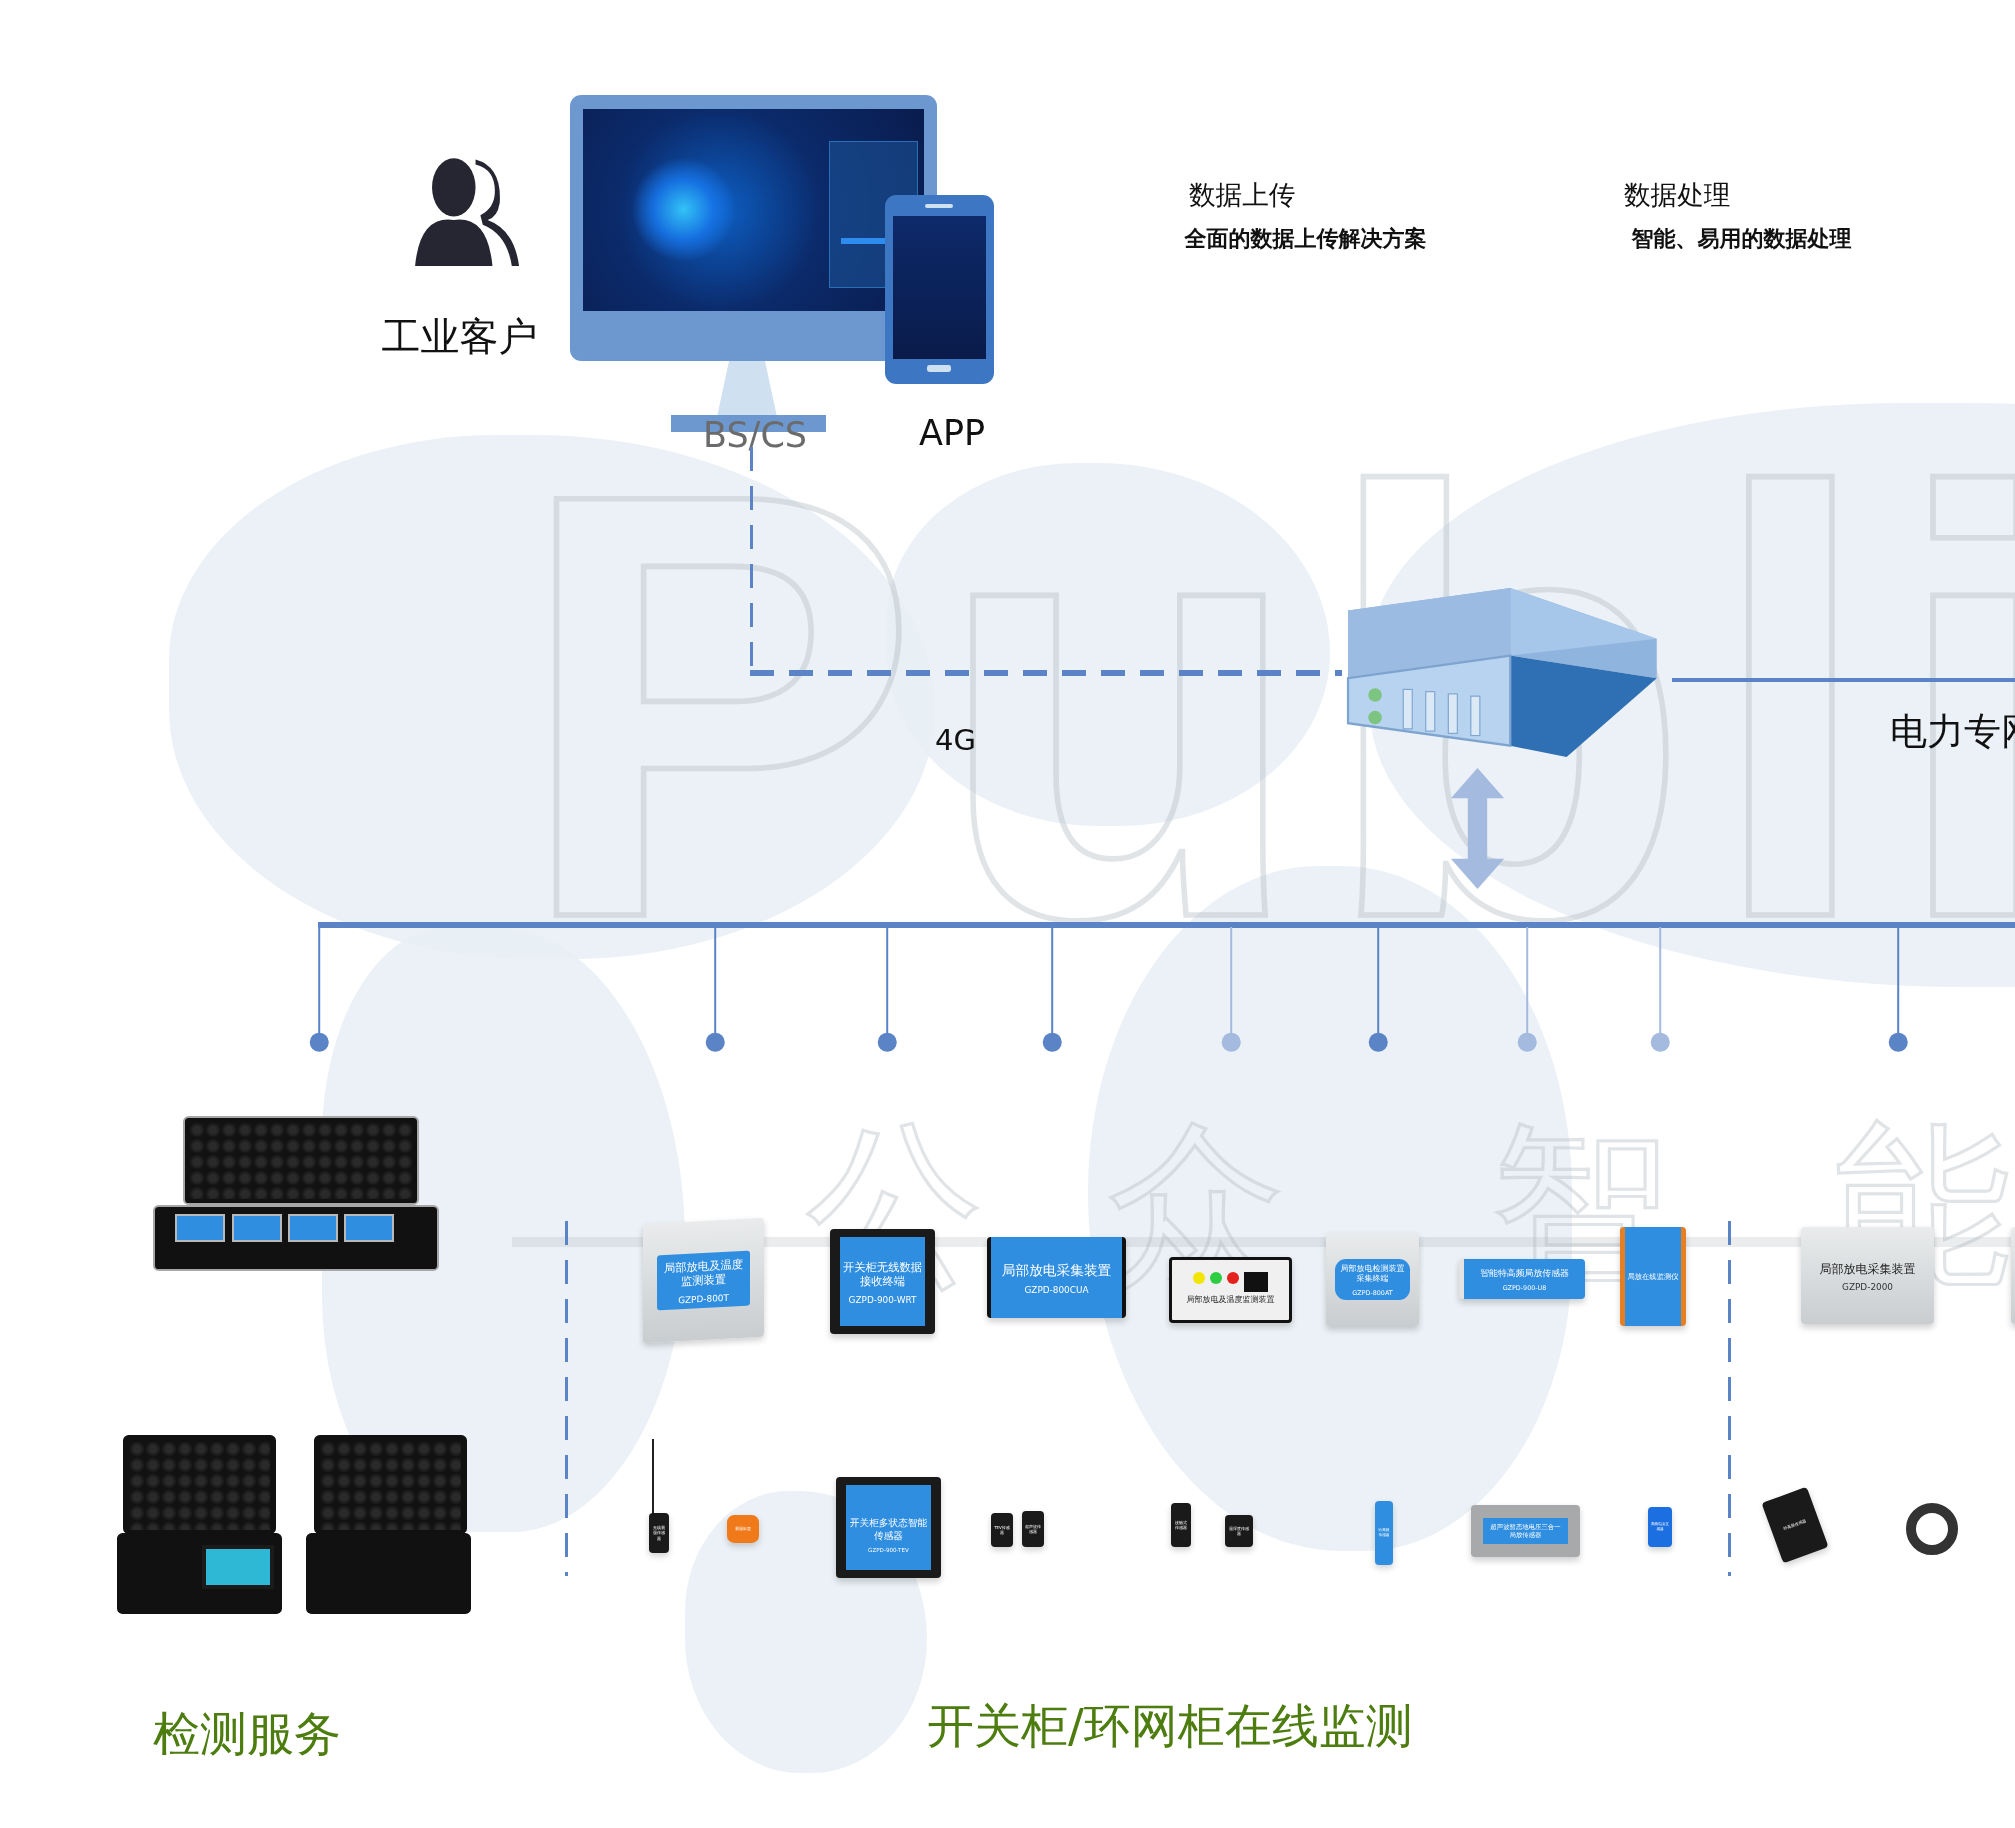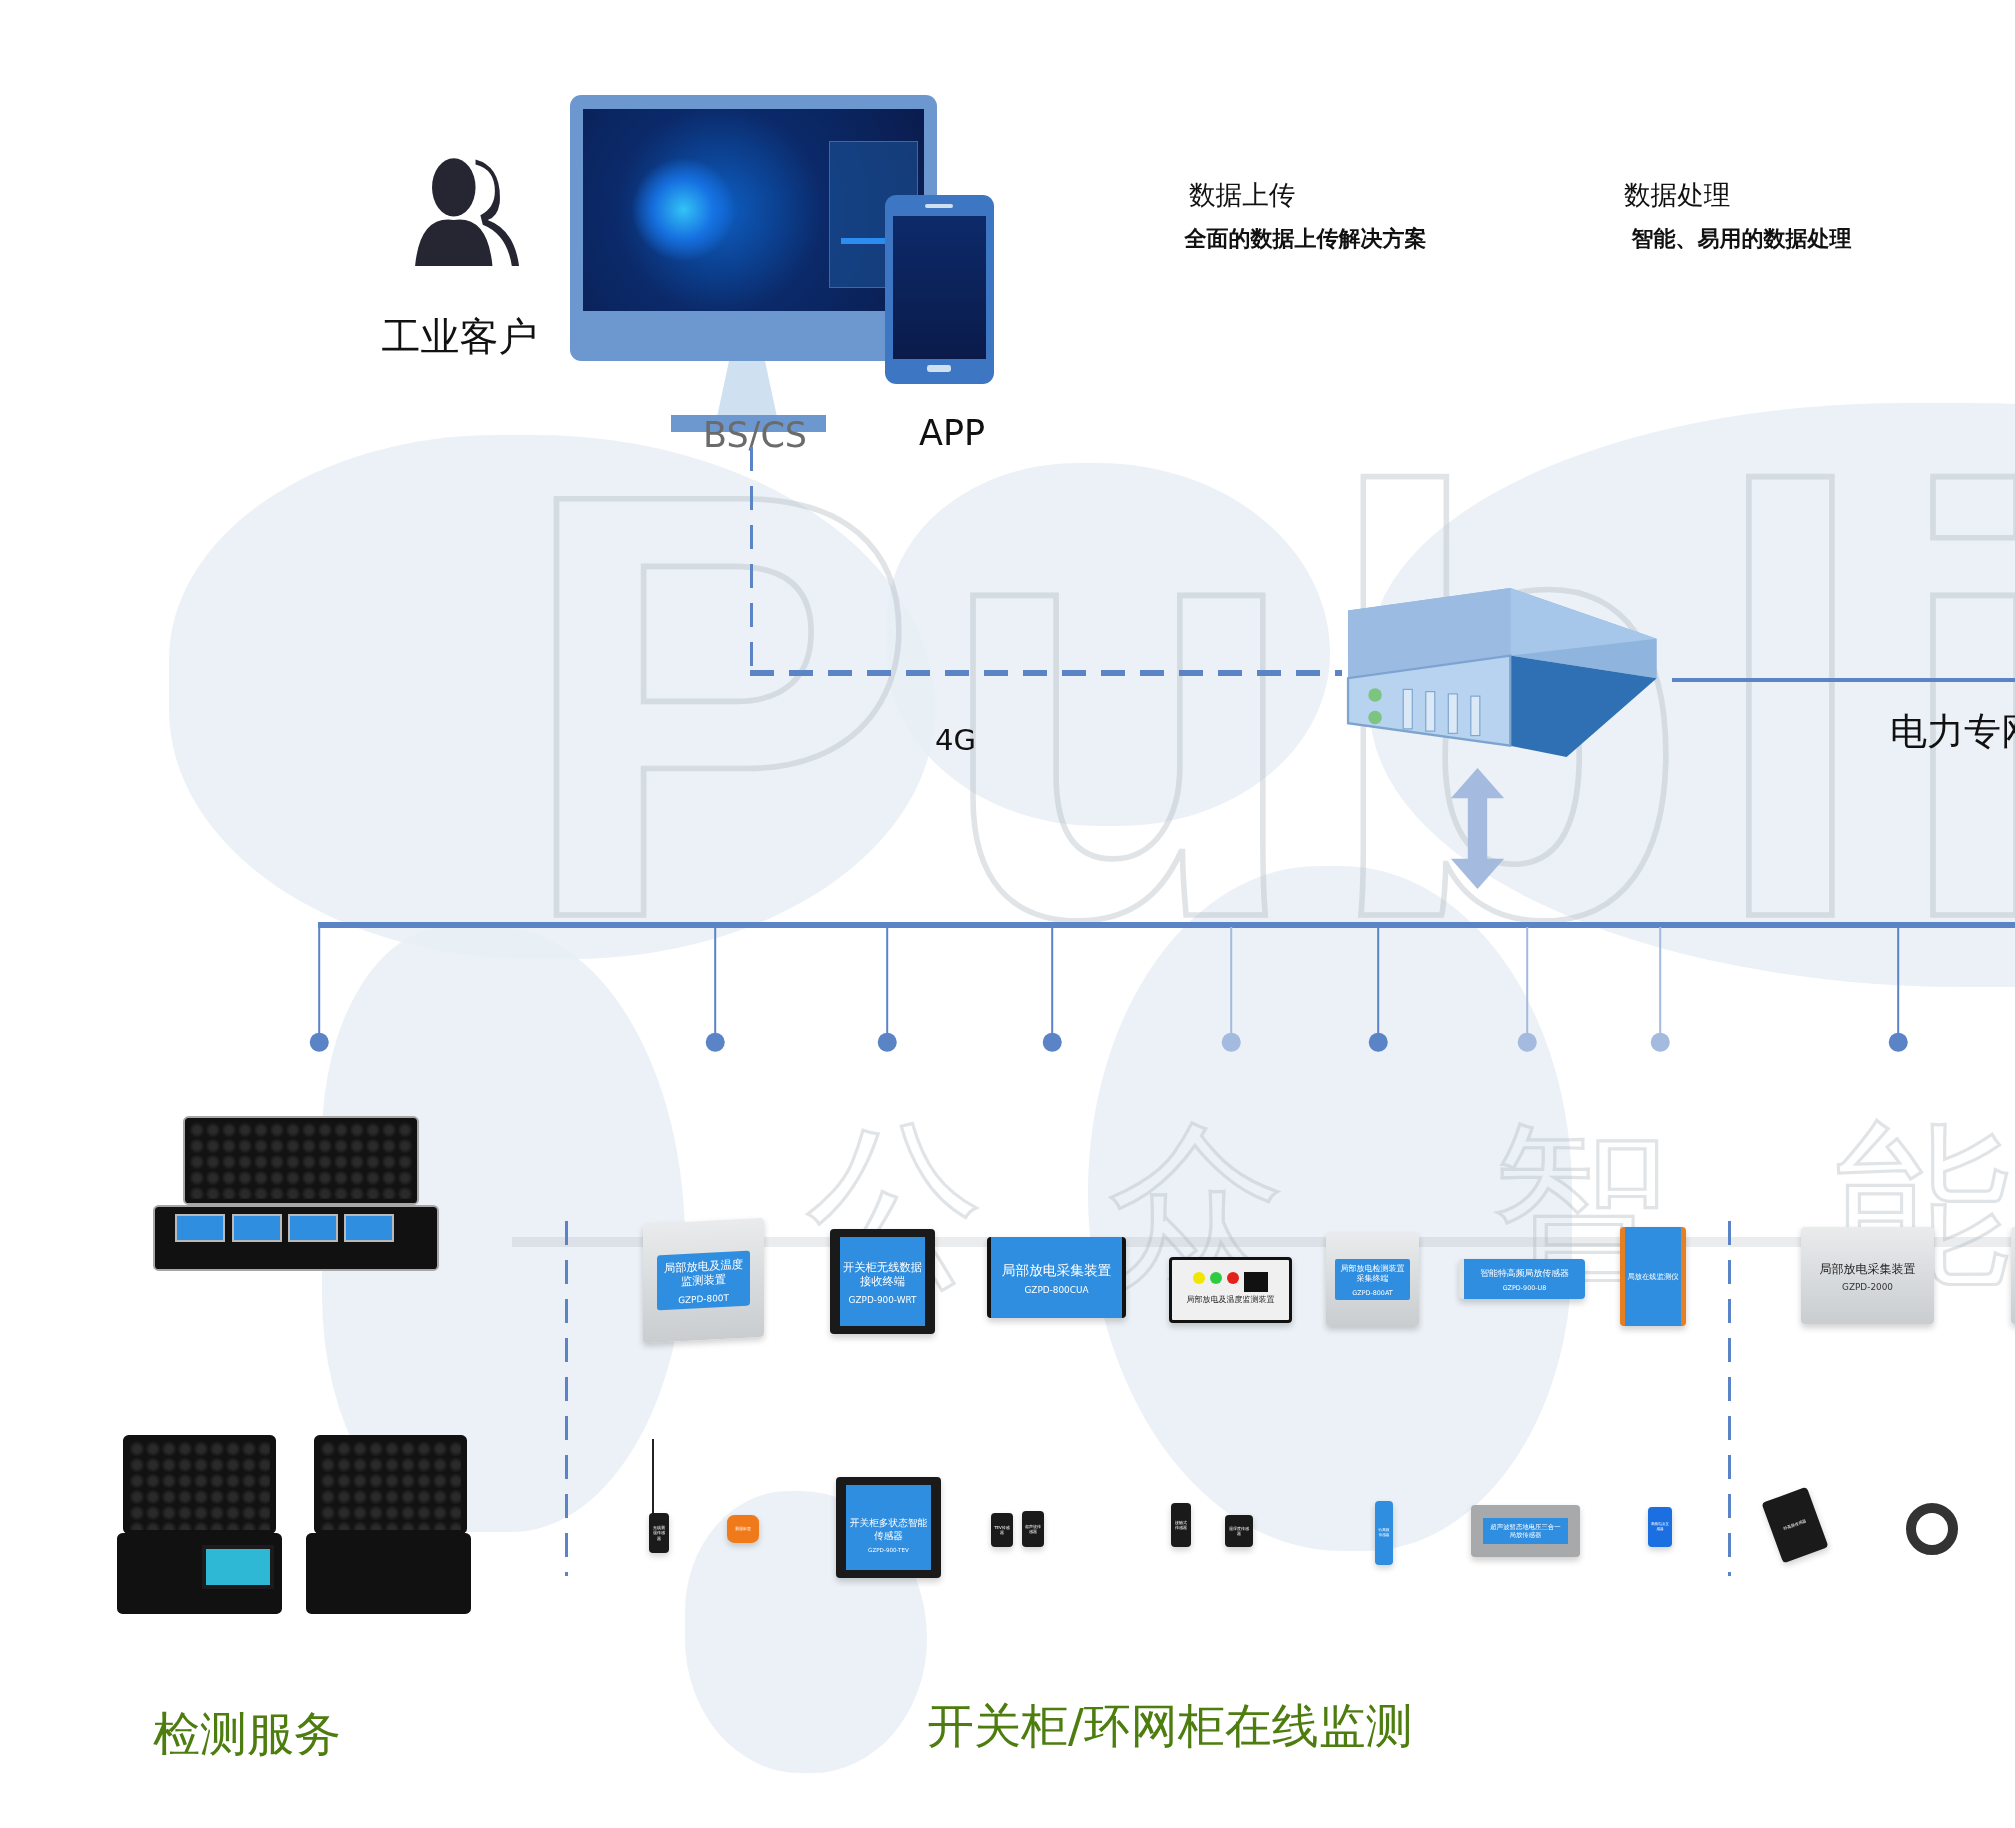--- a/index.html
+++ b/index.html
@@ -201,21 +201,21 @@
   <div class="dev" style="left:1169px;top:1257px;width:117px;height:60px;background:#f0f0f0;border:3.2px solid #111;">
     <div style="display:flex;gap:4.8px;">
         <span style="width:12px;height:12px;border-radius:50%;background:#f2e600;"></span>
         <span style="width:12px;height:12px;border-radius:50%;background:#2ecc40;"></span>
         <span style="width:12px;height:12px;border-radius:50%;background:#e3231b;"></span>
         <span style="width:24px;height:20px;background:#111;"></span>
       </div>
     <div class="lbl dark" style="font-size:8px;">局部放电及温度监测装置</div>
   </div>
   <div class="dev silver" style="left:1326px;top:1233px;width:93px;height:93px;">
-    <div class="blue-plate" style="width:71px;border-radius:2px;padding:2.4px;">
+    <div class="blue-plate" style="width:71px;border-radius:11px;padding:2.4px;">
         <div class="lbl" style="font-size:8px;">局部放电检测装置采集终端</div>
         <div class="model" style="text-align:center;font-size:6.4px;">GZPD-800AT</div>
       </div>
   </div>
   <div class="dev blue-plate" style="left:1459px;top:1259px;width:121px;height:40px;border-left:5.6px solid #e3e3e3;">
     <div class="lbl" style="font-size:8.9px;">智能特高频局放传感器</div>
       <div class="model" style="font-size:6.4px;">GZPD-900-U8</div>
   </div>
   <div class="dev blue-plate" style="left:1620px;top:1227px;width:56px;height:99px;border-left:5.6px solid #e67e22;border-right:5.6px solid #e67e22;">
     <div class="lbl" style="font-size:7.3px;">局放在线监测仪</div>

